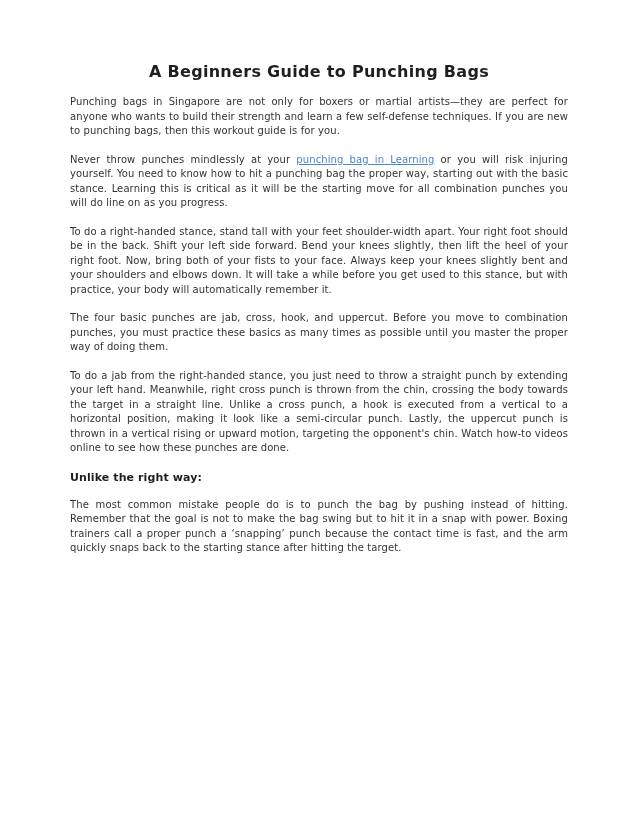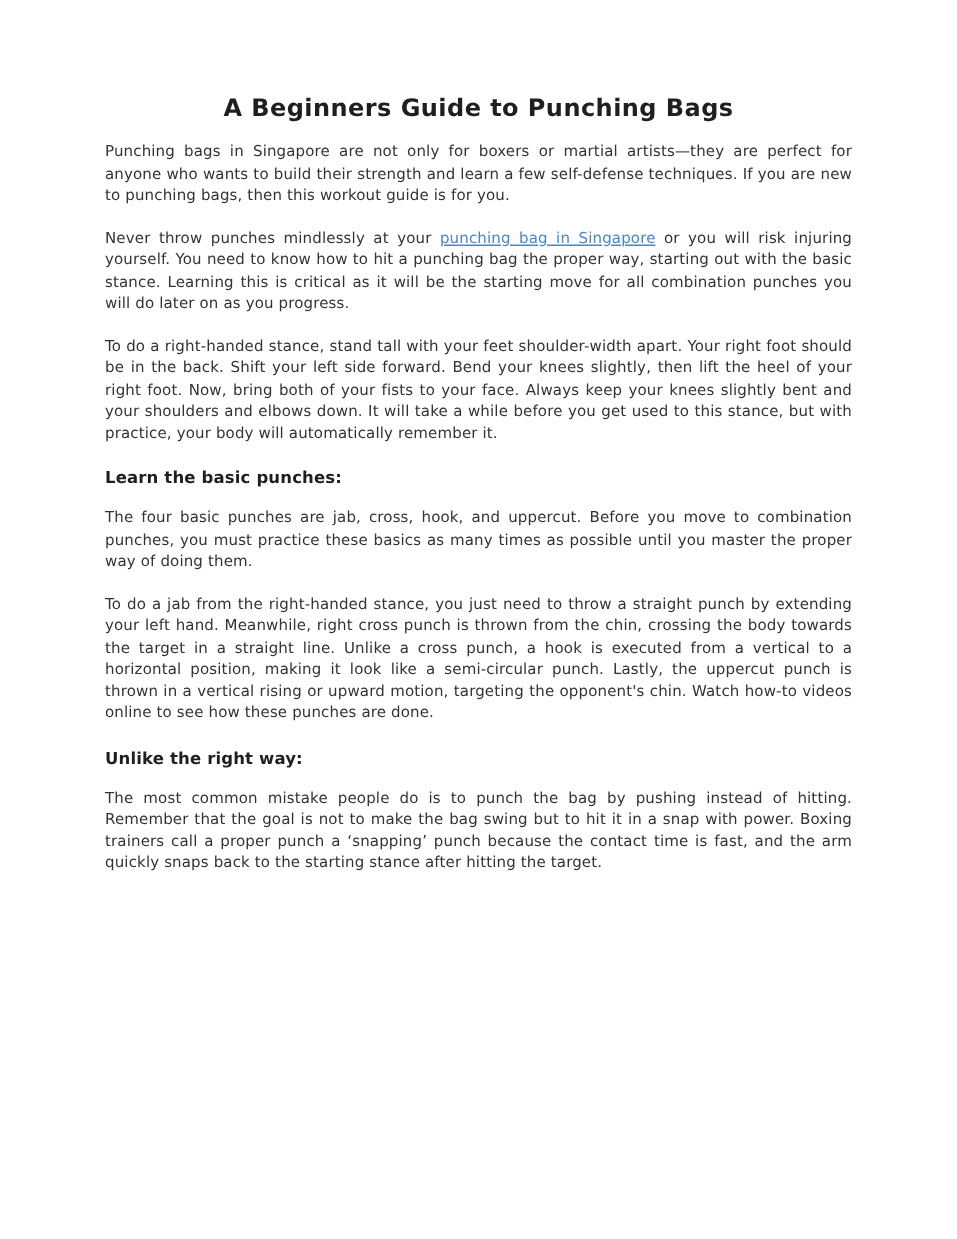--- a/index.html
+++ b/index.html
@@ -56,25 +56,24 @@
 </head>
 <body>
 
 <div class="page">
 
   <h1 class="doc-title">A Beginners Guide to Punching Bags</h1>
 
   <p class="body-para">Punching bags in Singapore are not only for boxers or martial artists—they are perfect for anyone who wants to build their strength and learn a few self-defense techniques. If you are new to punching bags, then this workout guide is for you.</p>
 
 
-  <p class="body-para"><span>Never throw punches mindlessly at your </span><a class="doc-link">punching bag in Singapore</a><span> or you will risk injuring yourself. You need to know how to hit a punching bag the proper way, starting out with the basic stance. Learning this is critical as it will be the starting move for all combination punches you will do later on as you progress.</span></p>
+  <p class="body-para"><span>Never throw punches mindlessly at your </span><a class="doc-link">punching bag in Learning</a><span> or you will risk injuring yourself. You need to know how to hit a punching bag the proper way, starting out with the basic stance. Learning this is critical as it will be the starting move for all combination punches you will do line on as you progress.</span></p>
 
   <p class="body-para">To do a right-handed stance, stand tall with your feet shoulder-width apart. Your right foot should be in the back. Shift your left side forward. Bend your knees slightly, then lift the heel of your right foot. Now, bring both of your fists to your face. Always keep your knees slightly bent and your shoulders and elbows down. It will take a while before you get used to this stance, but with practice, your body will automatically remember it.</p>
 
-  <h2 class="section-heading">Learn the basic punches:</h2>
 
   <p class="body-para">The four basic punches are jab, cross, hook, and uppercut. Before you move to combination punches, you must practice these basics as many times as possible until you master the proper way of doing them.</p>
 
   <p class="body-para">To do a jab from the right-handed stance, you just need to throw a straight punch by extending your left hand. Meanwhile, right cross punch is thrown from the chin, crossing the body towards the target in a straight line. Unlike a cross punch, a hook is executed from a vertical to a horizontal position, making it look like a semi-circular punch. Lastly, the uppercut punch is thrown in a vertical rising or upward motion, targeting the opponent's chin. Watch how-to videos online to see how these punches are done.</p>
 
   <h2 class="section-heading">Unlike the right way:</h2>
 
   <p class="body-para">The most common mistake people do is to punch the bag by pushing instead of hitting. Remember that the goal is not to make the bag swing but to hit it in a snap with power. Boxing trainers call a proper punch a ‘snapping’ punch because the contact time is fast, and the arm quickly snaps back to the starting stance after hitting the target.</p>
 
 </div>

